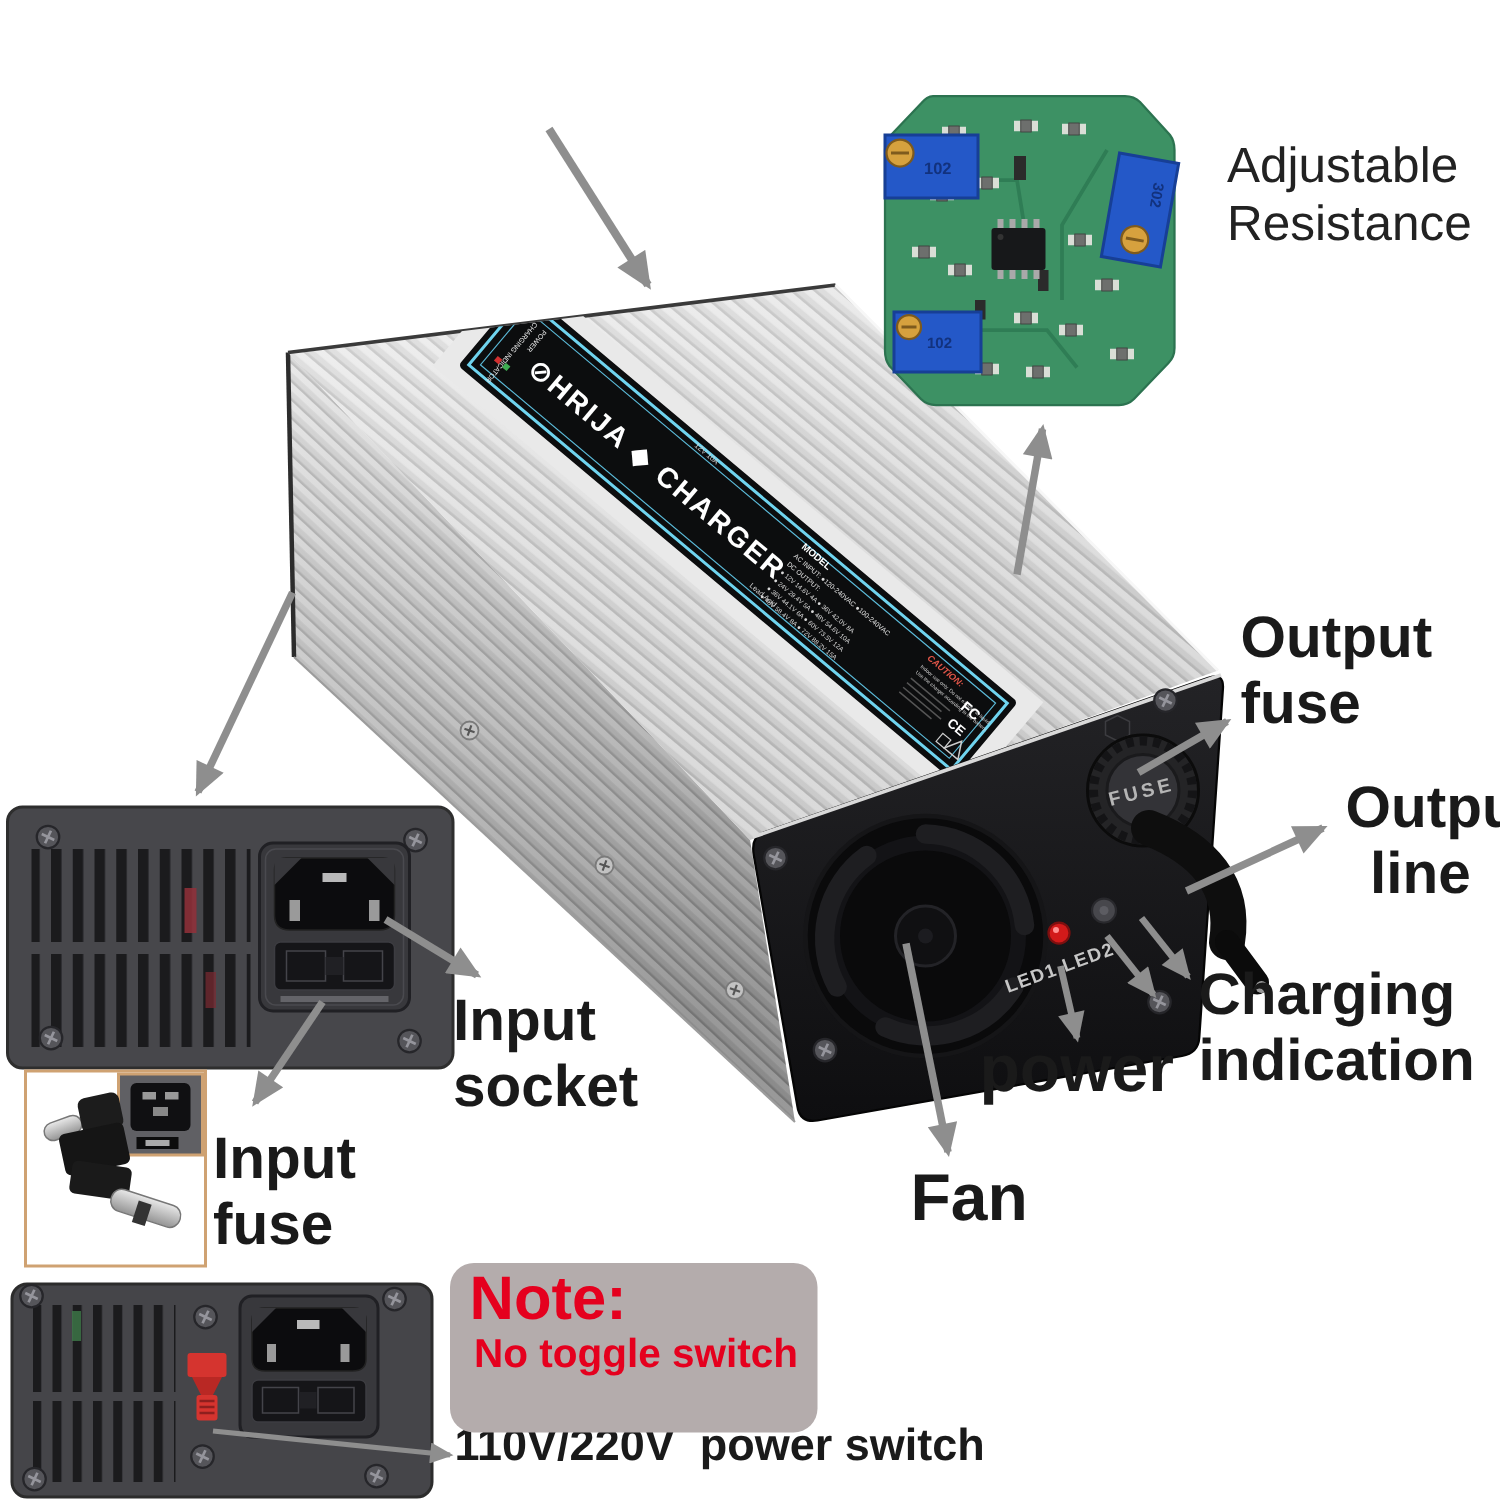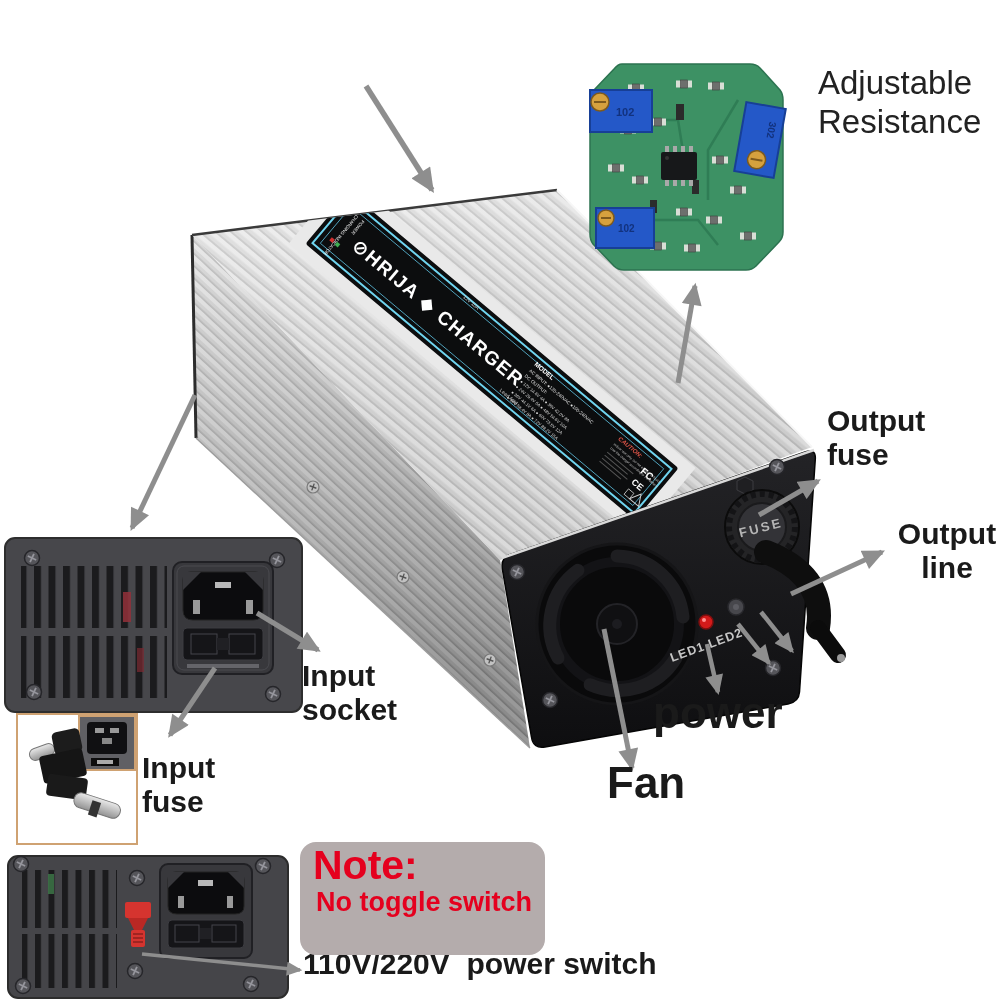--- a/index.html
+++ b/index.html
@@ -2,22 +2,22 @@
 <html style="--accent-red: #e5001e; --arrow-gray: #8e8e8e; --pcb-green: #3d9164; --trimpot-blue: #2458c8; --note-bg: #b4acac; --aluminum-light: #ececec; --panel-black: #18181a; --label-cyan: #6fd4ef;"><head>
 <meta charset="utf-8">
 <style>
   html,body{margin:0;padding:0;background:#ffffff;}
   #stage{position:relative;width:1000px;height:1000px;overflow:hidden;background:#fff;
          font-family:"Liberation Sans","DejaVu Sans",sans-serif;}
   #gfx{position:absolute;left:0;top:0;z-index:1;}
   .lbl{position:absolute;z-index:2;color:#1a1a1a;white-space:pre-line;line-height:1.13;}
   .t-title{font-size:41px;font-weight:bold;}
   .t-big{font-size:44px;font-weight:bold;}
-  .t-med{font-size:30px;font-weight:bold;}
-  .t-reg{font-size:33px;font-weight:400;line-height:1.17;color:#222;}
+  .t-med{font-size:39px;font-weight:bold;}
+  .t-reg{font-size:33px;font-weight:400;line-height:1.17;color:#222;margin-top:27px;}
   .t-toggle{font-size:30px;font-weight:bold;white-space:pre-wrap;}
   .center{text-align:center;}
   #note-box{position:absolute;z-index:2;left:300px;top:842px;width:245px;height:113px;
             background:var(--note-bg,#b4acac);border-radius:16px;}
   #note-head{position:absolute;left:13px;top:0px;font-size:41px;font-weight:bold;
              color:var(--accent-red,#e5001e);}
   #note-body{position:absolute;right:13px;top:44px;font-size:27px;font-weight:bold;
              color:var(--accent-red,#e5001e);line-height:1.25;white-space:pre-line;}
 </style>
 </head>
@@ -317,22 +317,24 @@
     <line x1="142" y1="954" x2="300" y2="970" stroke-width="3.5" marker-end="url(#ah)"></line>
   </g>
 </svg>
 
 <div class="lbl t-reg" style="left:818px;top:64px">Adjustable
 Resistance</div>
 <div class="lbl t-med" style="left:827px;top:404px">Output
 fuse</div>
 <div class="lbl t-med center" style="left:897px;top:517px;width:100px">Output
 line</div>
+<div class="lbl t-med" style="left:799px;top:642px">Charging
+indication</div>
 <div class="lbl t-big" style="left:653px;top:688px">power</div>
-<div class="lbl t-big" style="left:607px;top:758px">Fan</div>
+<div class="lbl t-big" style="left:607px;top:774px">Fan</div>
 <div class="lbl t-med" style="left:302px;top:659px">Input
 socket</div>
 <div class="lbl t-med" style="left:142px;top:751px">Input
 fuse</div>
 <div class="lbl t-toggle" style="left:303px;top:947px">110V/220V  power switch</div>
 
 <div id="note-box">
   <div id="note-head">Note:</div>
   <div id="note-body"><span>No toggle switch</span><br>
     </div>

